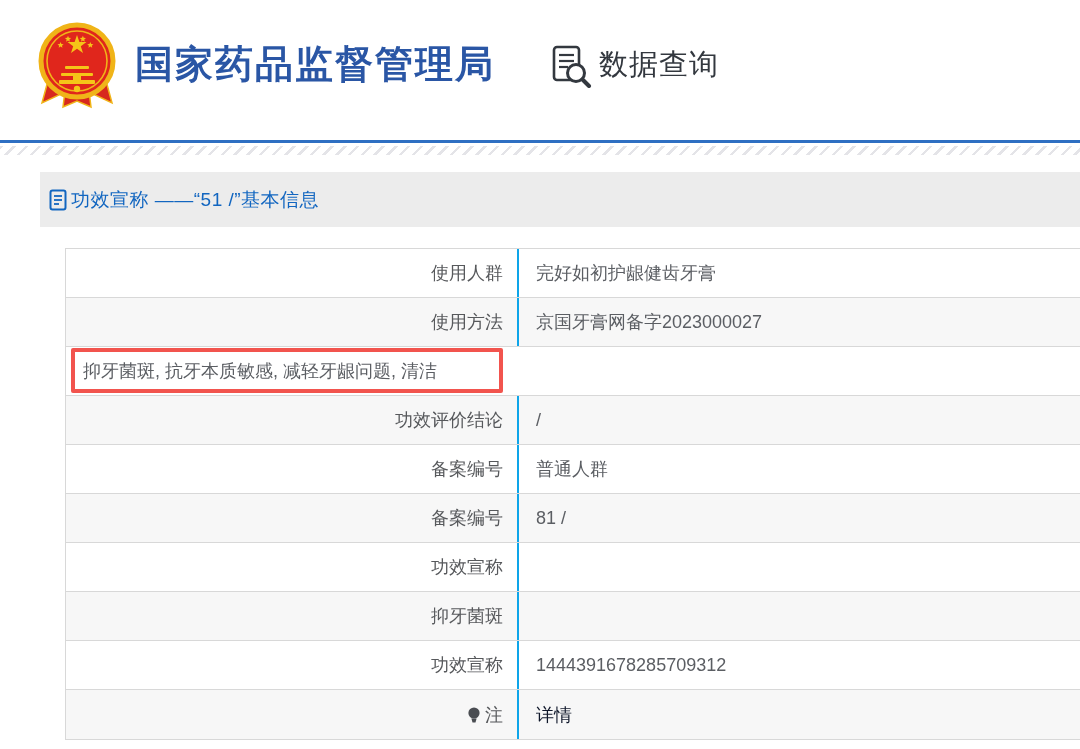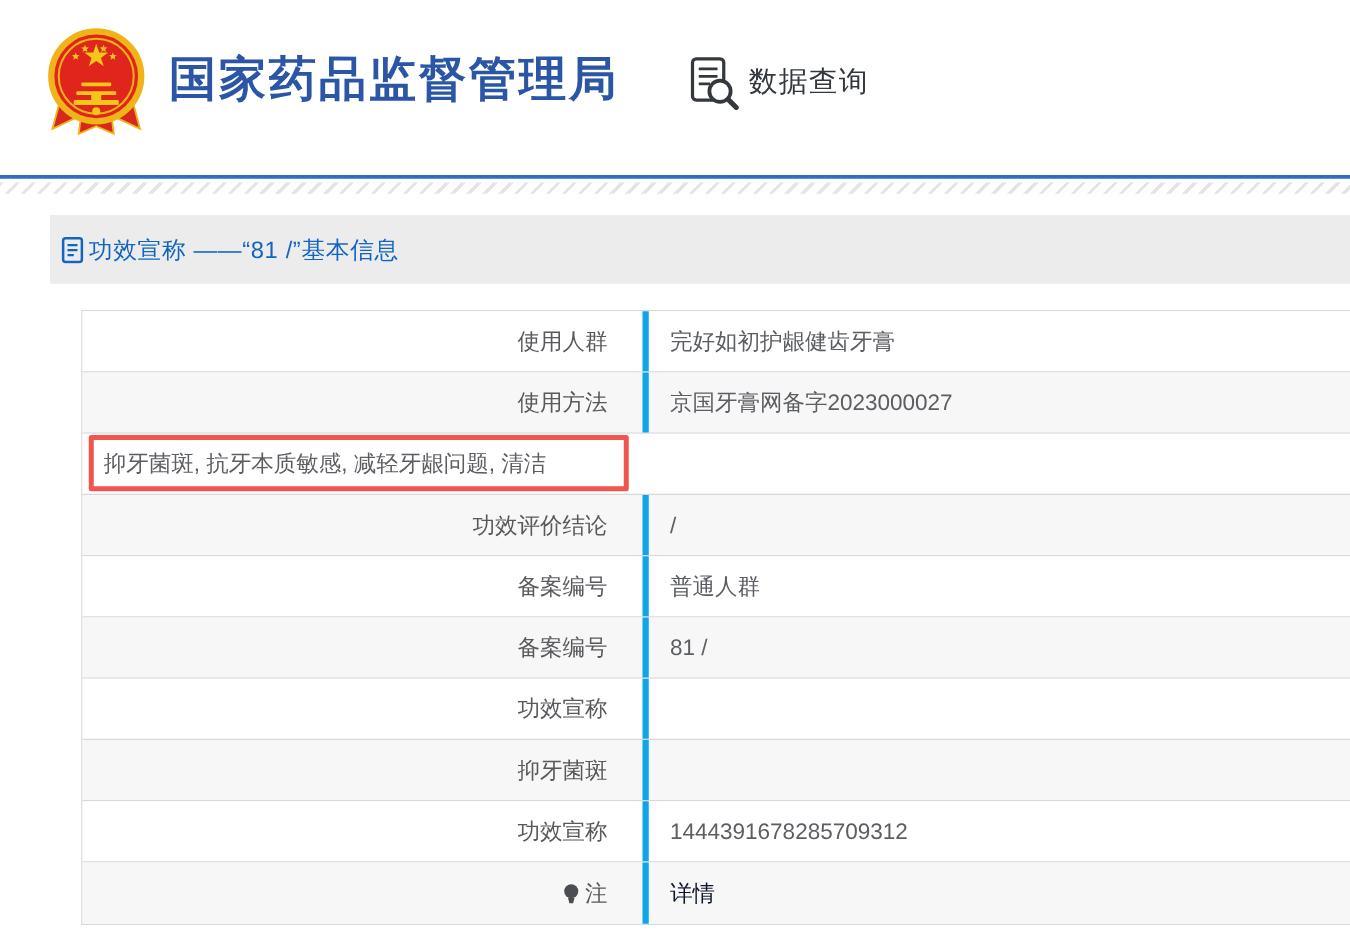--- a/index.html
+++ b/index.html
@@ -7,43 +7,43 @@
   body { font-family:"Liberation Sans","DejaVu Sans",sans-serif; color:#5b5e63; }
 
   
   .header { height:130px; display:flex; align-items:center; padding-left:37px; background:#fff; }
   .emblem { width:80px; height:92px; flex:0 0 auto; }
   .org { margin-left:18px; }
   .org-zh { font-size:38px; font-weight:bold; color:#2a56a5; letter-spacing:2px; line-height:1.1; }
   .org-en { font-size:17px; color:#3a6cb5; margin-top:5px; letter-spacing:0.2px; }
   .nav { display:flex; align-items:center; margin-left:52px; }
   .nav-icon { width:46px; height:46px; }
-  .nav-title { font-size:23px; color:#33383f; margin-left:6px; letter-spacing:1px; }
+  .nav-title { font-size:29px; color:#33383f; margin-left:6px; letter-spacing:1px; }
 
   
   .blue-rule { height:3px; background:#2e6fc2; margin-top:10px; }
   .hatch { height:9px; margin-top:3px;
     background:repeating-linear-gradient(135deg,#e4e4e8 0 2.5px,transparent 2.5px 9px); }
 
   
   .content { margin-left:40px; }
   .section-bar { height:55px; background:#ececec; display:flex; align-items:center;
                  padding-left:8px; margin-top:17px; }
   .doc-icon { width:20px; height:22px; flex:0 0 auto; }
   .section-title { font-size:19px; color:#1266c0; margin-left:3px; letter-spacing:0.5px; }
 
   
   .table { margin-left:25px; margin-top:21px; width:1020px;
            border:1px solid #d8d8d8; border-right:none; }
   .trow { display:flex; height:49px; border-bottom:1px solid #d8d8d8; background:#fff; }
   .trow:last-child { border-bottom:none; }
   .trow.alt { background:#f7f7f7; }
   .cell { display:flex; align-items:center; font-size:18px; }
-  .cell.label { width:453px; justify-content:flex-end; padding-right:28px;
-                border-right:5px solid #0ea5e9; color:#57595c; }
+  .cell.label { width:453px; justify-content:flex-end; padding-right:14px;
+                border-right:2px solid #0ea5e9; color:#57595c; }
   .cell.value { flex:1; padding-left:17px; position:relative; color:#5b5e63; }
   .value-text { position:relative; z-index:2; }
   .value-text.link { color:#0f172a; cursor:pointer; }
   .red-box { position:absolute; left:5px; top:1px; bottom:2px; width:432px;
              border:4px solid #f2544e; border-radius:2px; z-index:1; }
   .bulb { width:14px; height:18px; margin-right:4px; display:flex; align-items:center; }
 </style>
 </head>
 <body>
 
@@ -87,21 +87,21 @@
 <div class="hatch"></div>
 
 <div class="content">
   <div class="section-bar">
     <svg class="doc-icon" viewBox="0 0 20 22">
       <rect x="2.5" y="1.5" width="15" height="19" rx="2" fill="none" stroke="#1266c0" stroke-width="2"></rect>
       <line x1="6" y1="7" x2="14" y2="7" stroke="#1266c0" stroke-width="1.8"></line>
       <line x1="6" y1="11" x2="14" y2="11" stroke="#1266c0" stroke-width="1.8"></line>
       <line x1="6" y1="15" x2="11" y2="15" stroke="#1266c0" stroke-width="1.8"></line>
     </svg>
-    <span class="section-title">功效宣称 ——“81 /”基本信息</span>
+    <span class="section-title">功效宣称 ——“51 /”基本信息</span>
   </div>
 
   <div class="table" id="info-table">
   <div class="trow">
     <div class="cell label">
 
       <span class="label-text">使用人群</span>
     </div>
     <div class="cell value">
 

